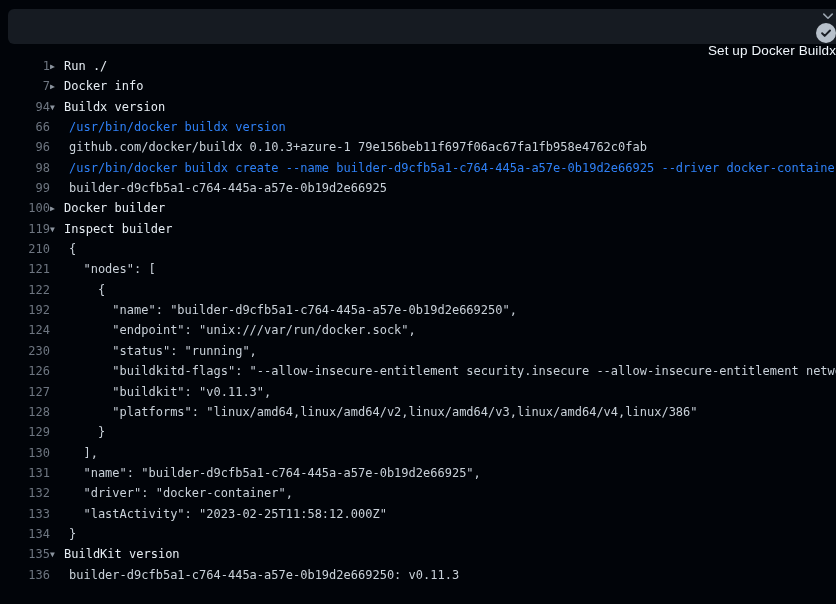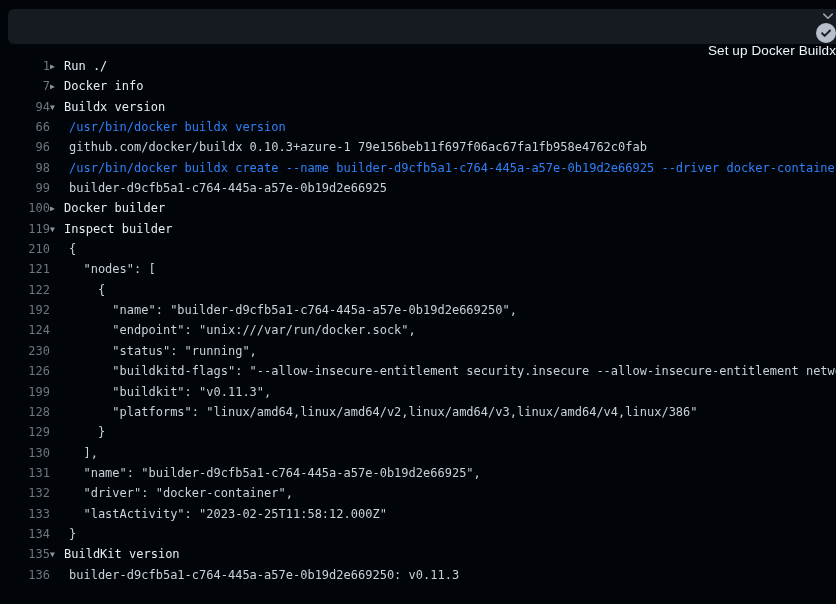--- a/index.html
+++ b/index.html
@@ -137,21 +137,21 @@
     <span class="num">230</span>
     <span class="content indent out">      "status": "running",</span>
   </div>
 
   <div class="row">
     <span class="num">126</span>
     <span class="content indent out">      "buildkitd-flags": "--allow-insecure-entitlement security.insecure --allow-insecure-entitlement network.host",</span>
   </div>
 
   <div class="row">
-    <span class="num">199</span>
+    <span class="num">127</span>
     <span class="content indent out">      "buildkit": "v0.11.3",</span>
   </div>
 
   <div class="row">
     <span class="num">128</span>
     <span class="content indent out">      "platforms": "linux/amd64,linux/amd64/v2,linux/amd64/v3,linux/amd64/v4,linux/386"</span>
   </div>
 
   <div class="row">
     <span class="num">129</span>

